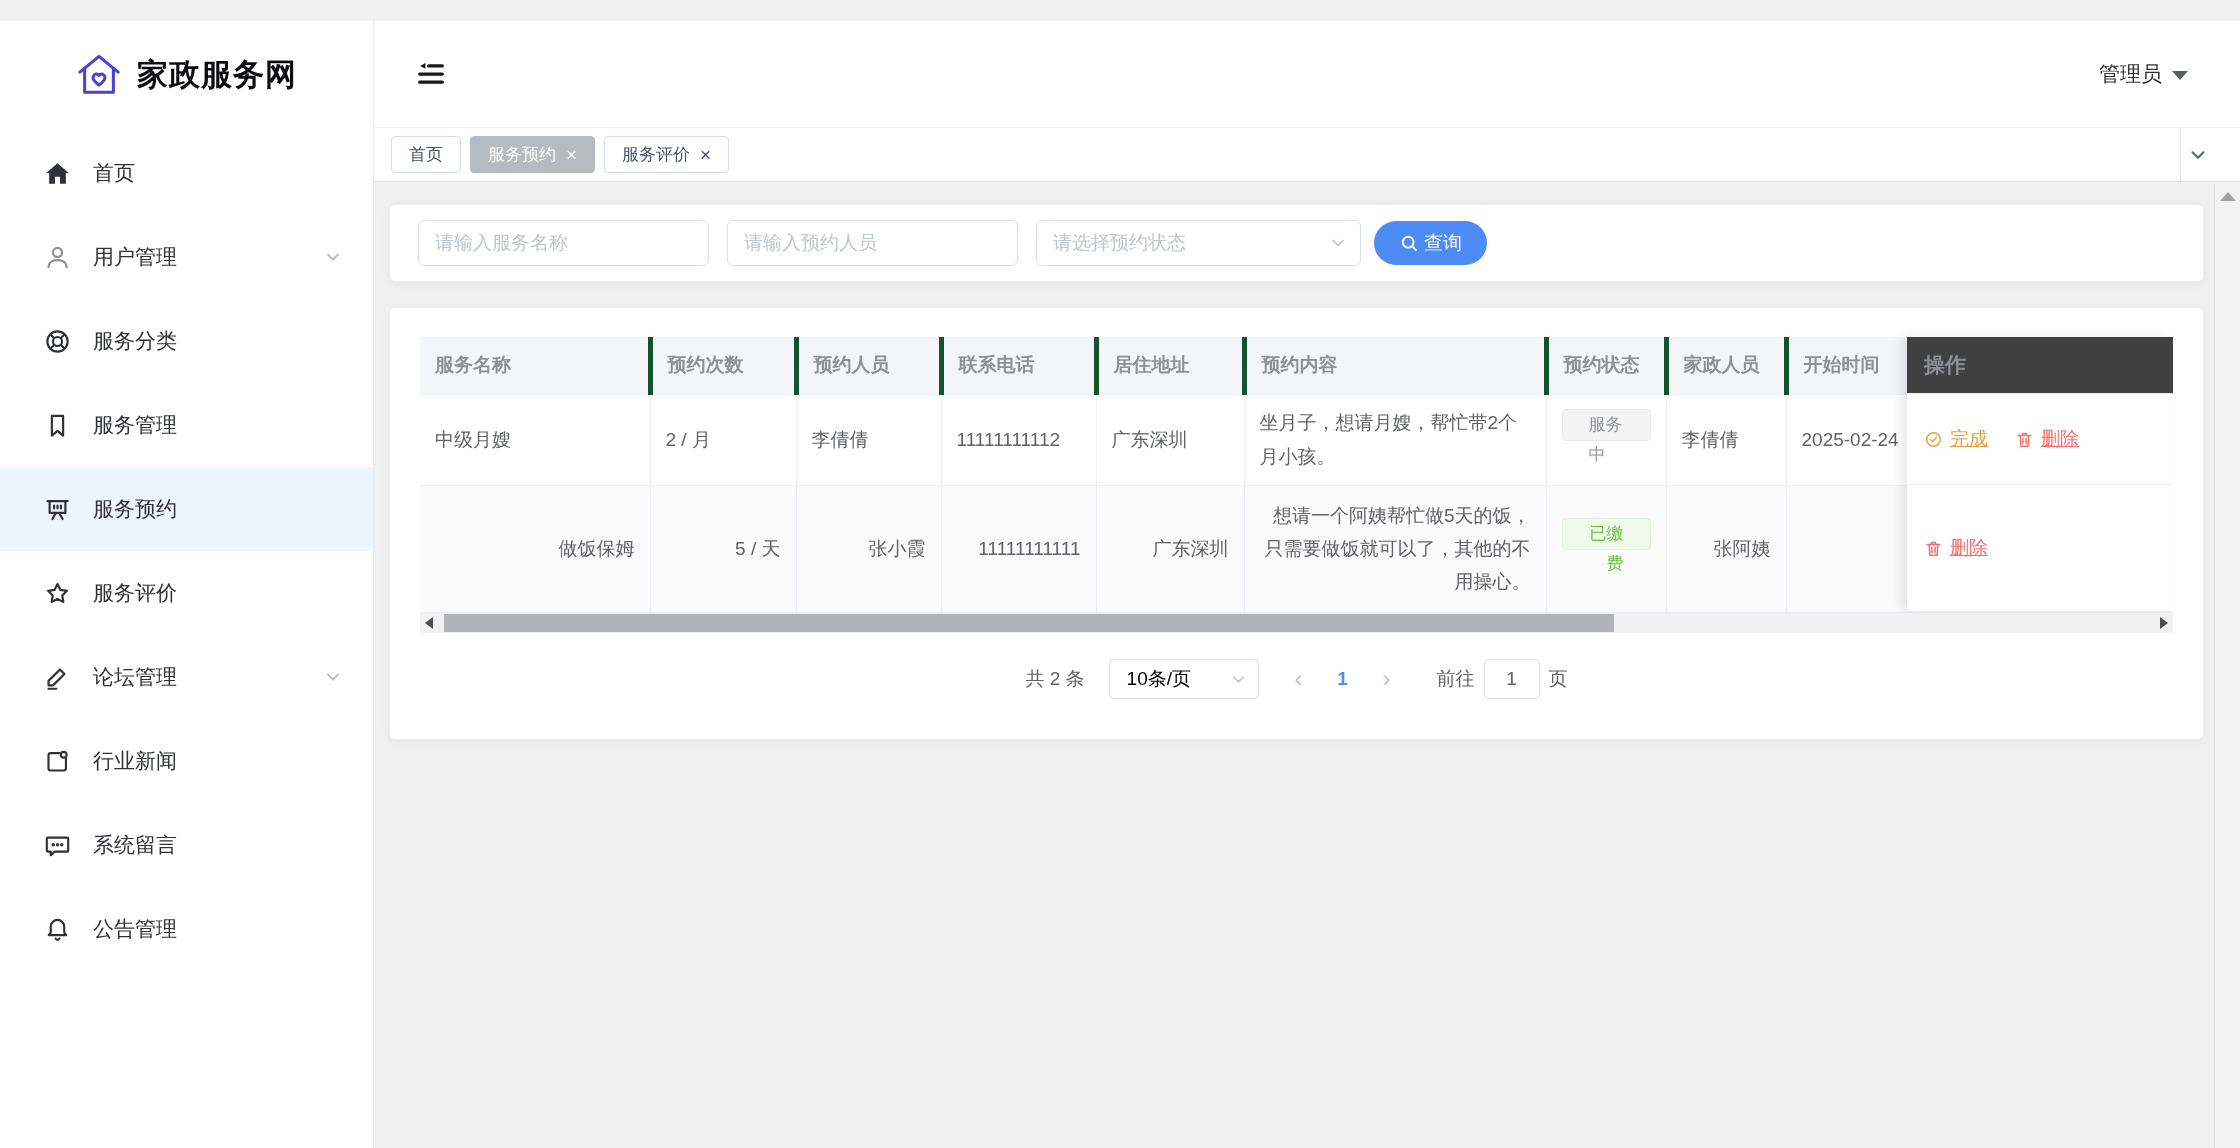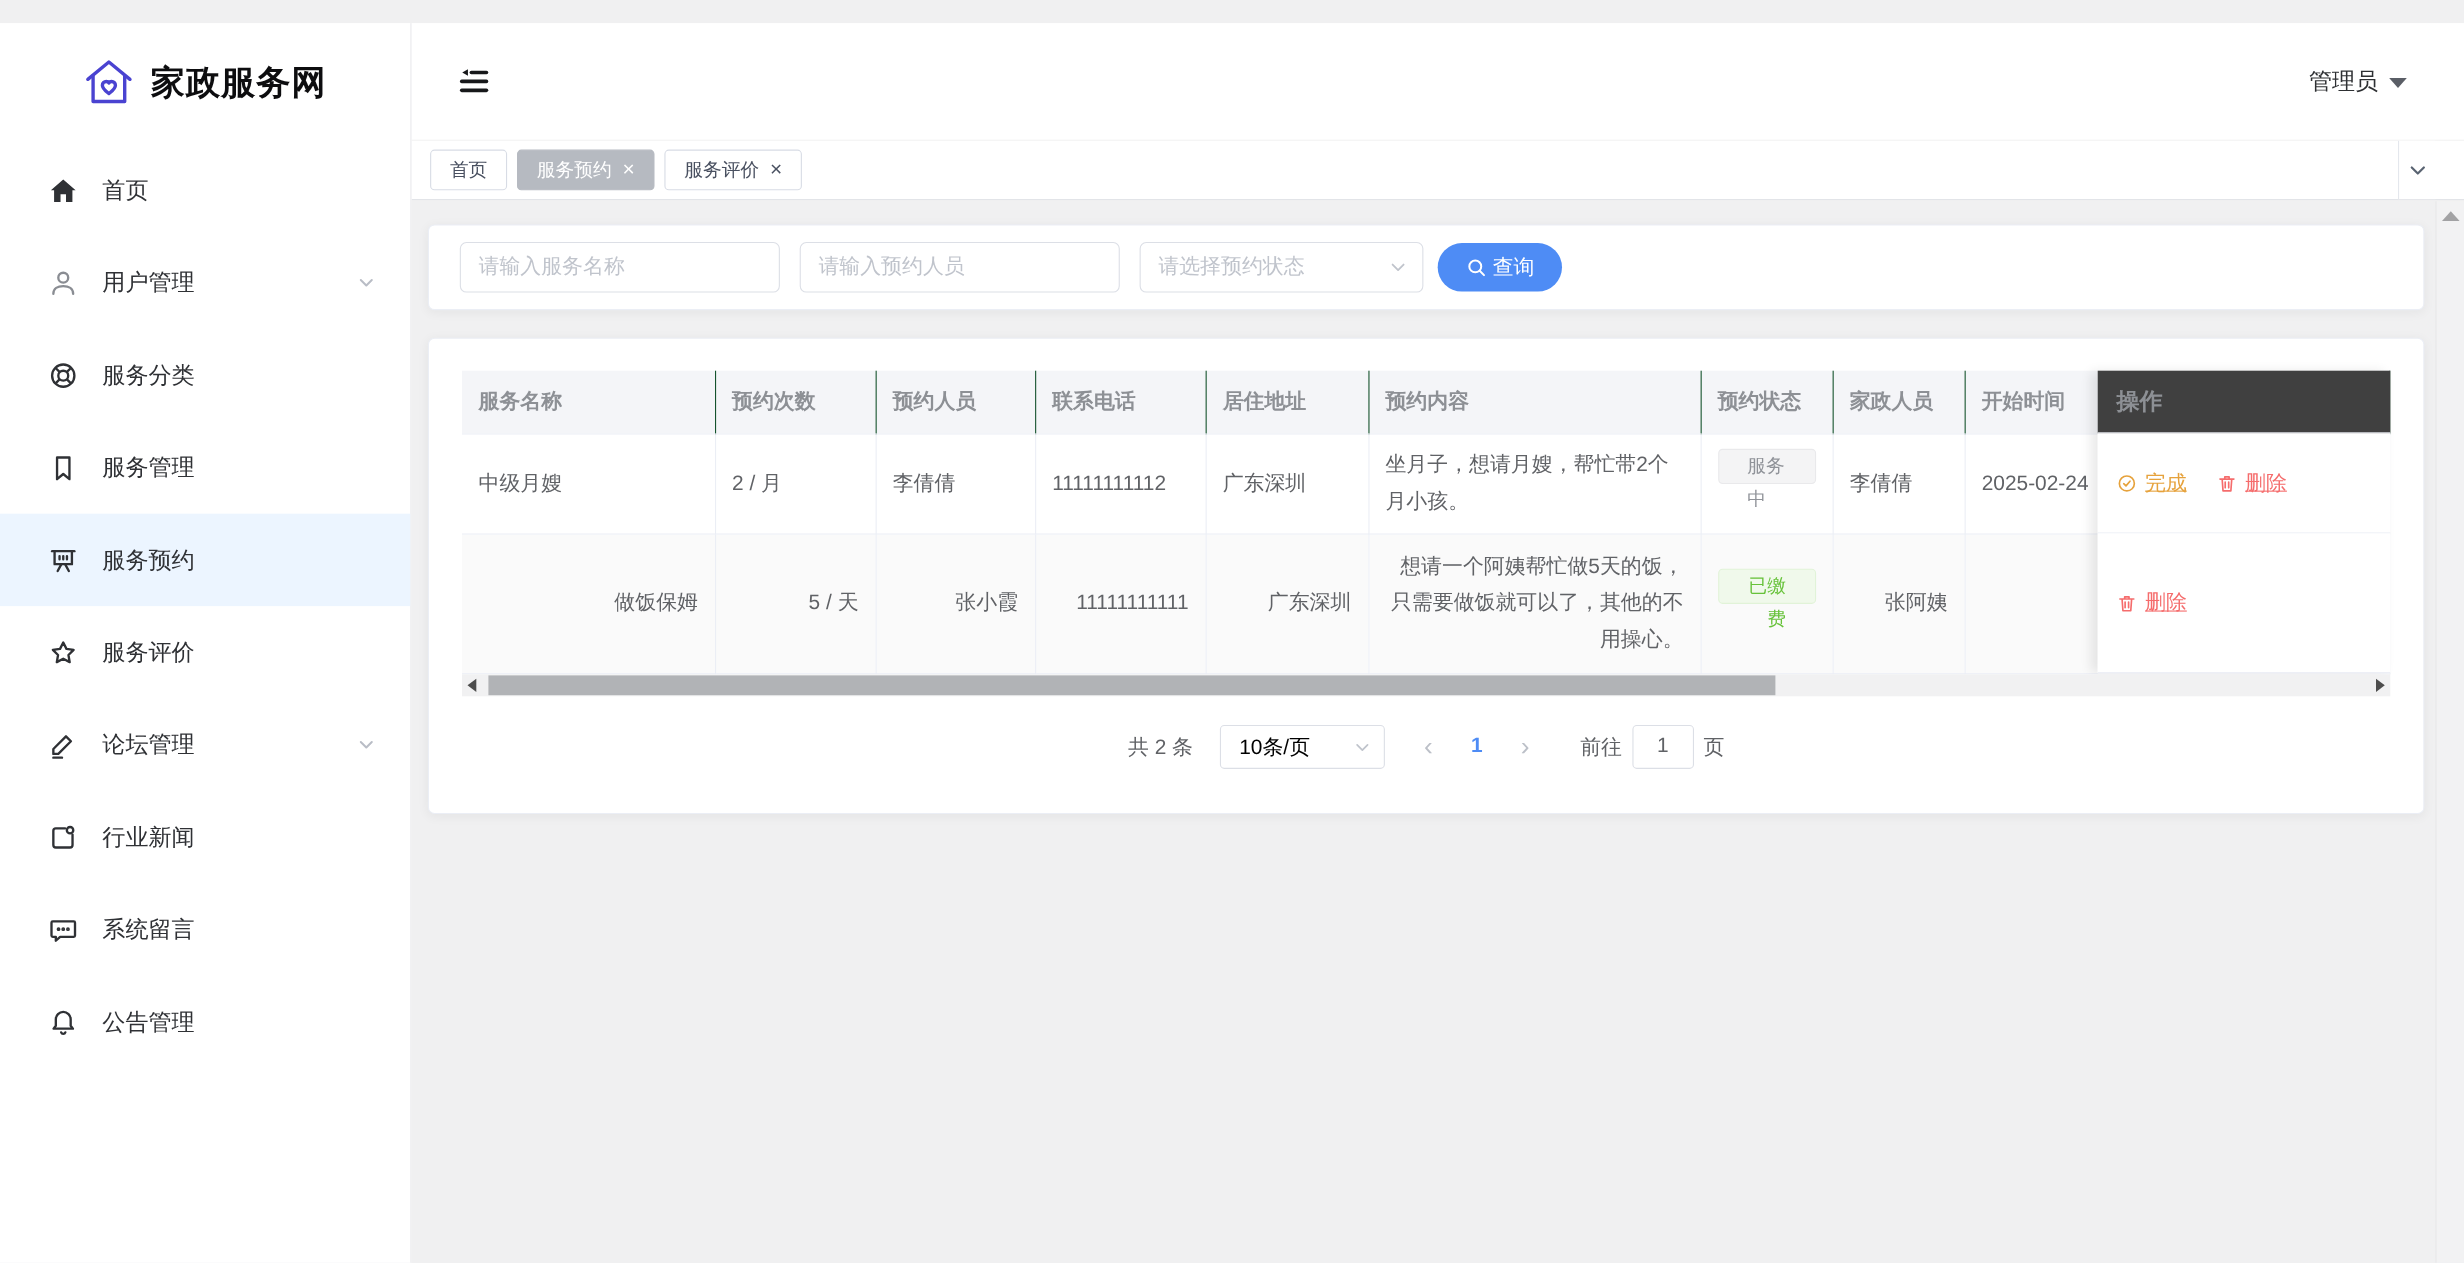--- a/index.html
+++ b/index.html
@@ -37,32 +37,32 @@
 
   
   .content { flex:1; padding:22px 36px 0 15px; }
   .card { background:#fff; border:1px solid #ebeef5; border-radius:6px; box-shadow:0 2px 10px rgba(0,0,0,.05); }
 
   .search-card { height:78px; display:flex; align-items:center; padding:0 28px; margin-bottom:25px; }
   .inp { width:291px; height:46px; border:1px solid #dcdfe6; border-radius:6px; font-size:19px; padding:0 16px;
          color:#606266; outline:none; font-family:inherit; background:#fff; }
   .inp::placeholder { color:#c0c4cc; }
   .gap { width:18px; flex-shrink:0; }
-  .sel { position:relative; width:258px;border-radius:12px; }
+  .sel { position:relative; width:325px;border-radius:12px; }
   .sel .inp { width:100%; padding-right:44px; }
   .sel-chevron { position:absolute; right:13px; top:13px; width:20px; height:20px; color:#c0c4cc; pointer-events:none; }
   .btn-search { height:44px; margin-left:13px; padding:0 25px; border:none; border-radius:22px; background:#4e8cf5; color:#fff;
                 font-size:19px; font-family:Liberation Mono, monospace; display:inline-flex; align-items:center; gap:5px; cursor:pointer; }
   .btn-search svg { width:20px; height:20px; }
 
   .table-card { height:433px; padding:29px 30px 0; position:relative; }
   .table-wrap { position:relative; }
   table { width:100%; border-collapse:collapse; table-layout:fixed; }
   th { height:57px; background:#f4f5f8; color:#8d9095; font-size:19px; font-weight:bold; text-align:left;
-       padding:0 15px; border-bottom:1px solid #ebeef5; border-right:1px solid #14532d; }
+       padding:0 15px; border-bottom:1px solid #ebeef5; border-right:5px solid #14532d; }
   td { font-size:19px; color:#606266; padding:10px 15px; border-bottom:1px solid #ebeef5; border-right:1px solid #ebeef5;
        vertical-align:middle; line-height:1.75; overflow:hidden; white-space:normal; }
   tr.r1 td { height:91px; }
   tr.r2 td { height:127px; }
   tr.stripe td { background:#fafafa;text-align:right; }
   td.nowrap { white-space:nowrap; }
   .badge { display:inline-block; height:32px; line-height:30px; padding:0 26px; border-radius:4px; font-size:17px; }
   .badge.info { background:#f4f4f5; border:1px solid #e9e9eb; color:#909399; }
   .badge.success { background:#f0f9eb; border:1px solid #e1f3d8; color:#67c23a; }
 

